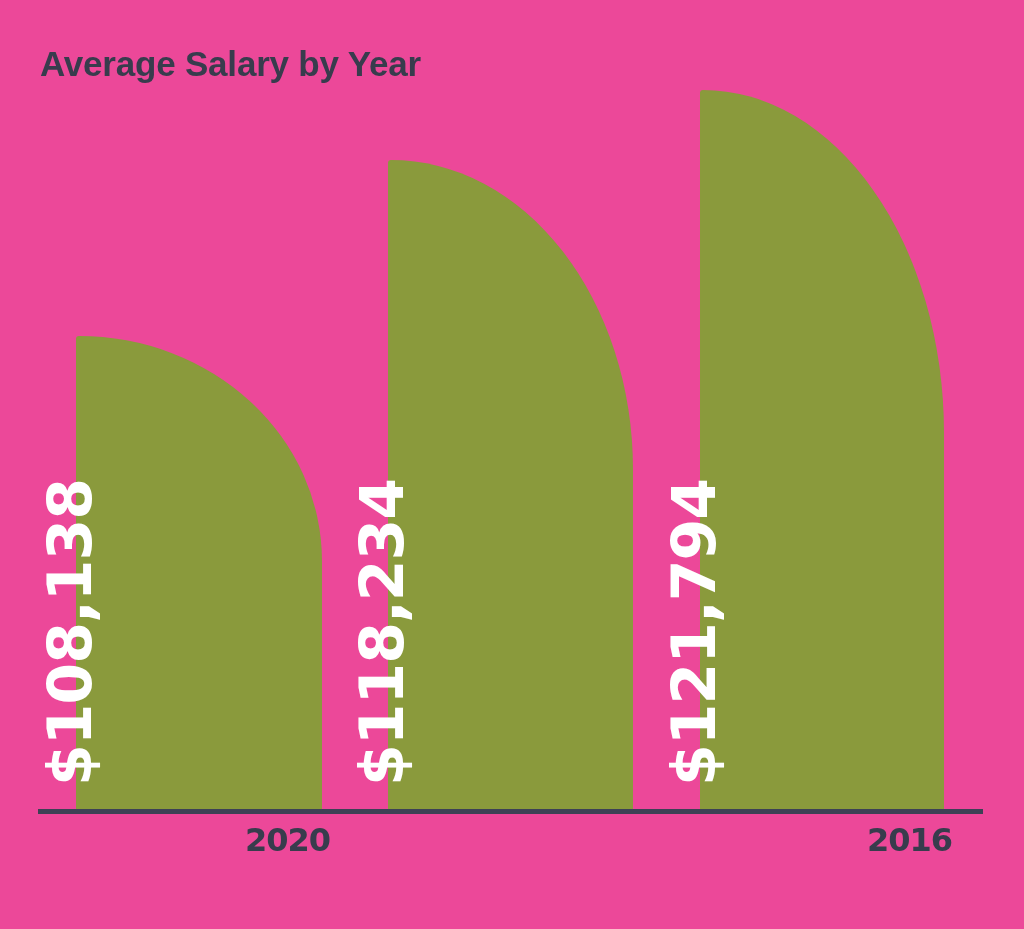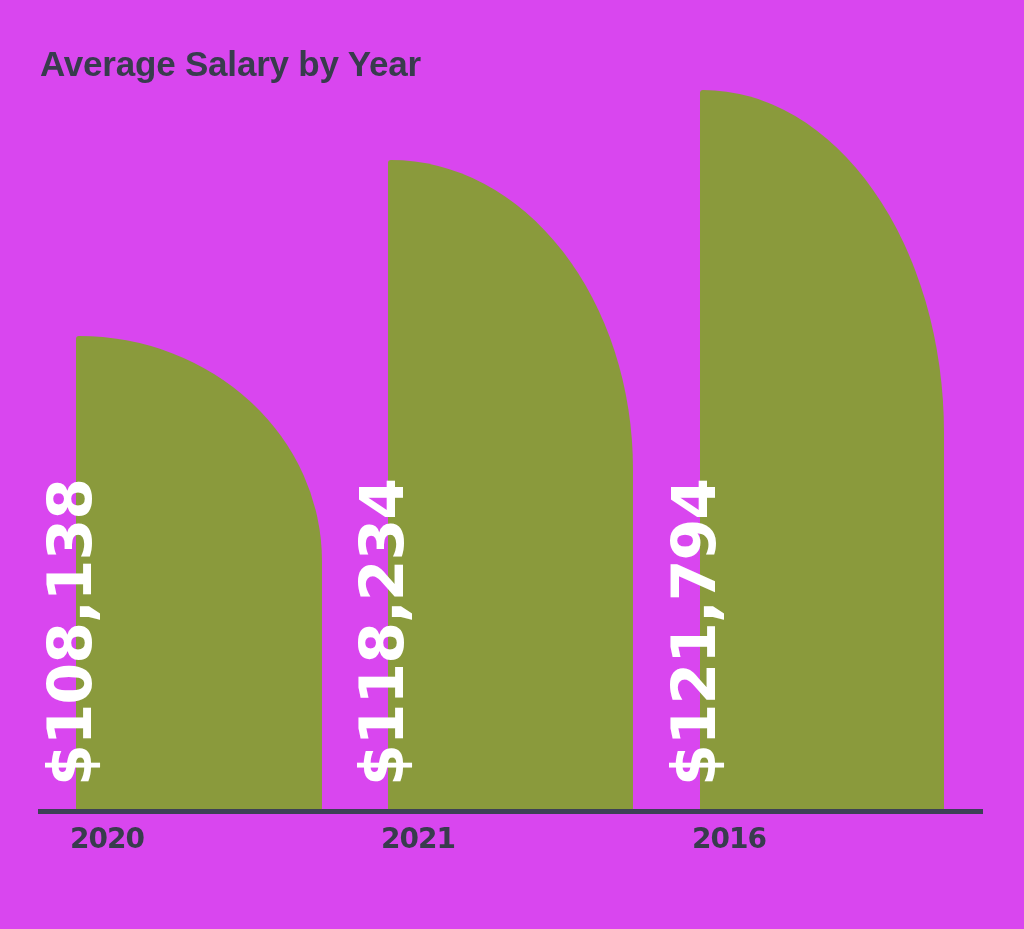--- a/index.html
+++ b/index.html
@@ -93,32 +93,32 @@
     transform-origin: left bottom;
     transform: rotate(-90deg);
     line-height: 1;
   }
 
   
   .x-tick-label {
     position: absolute;
     top: 824px;
     font-family: "DejaVu Sans", sans-serif;
-    font-size: 28px;
+    font-size: 32px;
     font-weight: bold;
     letter-spacing: -1px;
     color: #383c4d;
-    text-align: left;
+    text-align: right;
     line-height: 1.05;
   }
 </style>
 </head>
 <body style="background: rgb(239, 236, 231);">
 
-<div id="chart-root" style="background: #d946ef;">
+<div id="chart-root" style="background: #ec4899;">
 
   <div id="chart-title" style="color: rgb(56, 60, 77);">Average Salary by Year</div>
 
   <div id="plot-area">
 
     <div class="bar-group" id="bar-group-0" style="left: 76px; top: 336px; width: 246px; height: 476px;">
       <div class="bar-shape" style="background: rgb(138, 154, 60); border-top-right-radius: 246px 228px;"></div>
       <div class="bar-value-label">
         <span class="bar-value-text" id="bar-value-0" style="color: rgb(255, 255, 255); left: 24px; bottom: 26px;">$108,138</span>
       </div>
@@ -134,17 +134,16 @@
     <div class="bar-group" id="bar-group-2" style="left: 700px; top: 90px; width: 244px; height: 722px;">
       <div class="bar-shape" style="background: rgb(138, 154, 60); border-top-right-radius: 244px 347px;"></div>
       <div class="bar-value-label">
         <span class="bar-value-text" id="bar-value-2" style="color: rgb(255, 255, 255); left: 24px; bottom: 26px;">$121,794</span>
       </div>
     </div>
 
     <div id="x-axis-line" style="left: 38px; top: 809px; width: 945px; height: 5px; background: rgb(61, 65, 85);"></div>
 
     <div class="x-tick-label" id="x-tick-0" style="left: 70px; width: 260px; color: rgb(56, 60, 77);">2020</div>
-    <div class="x-tick-label" id="x-tick-1" style="left: 381px; width: 260px; color: rgb(56, 60, 77);">2021</div>
     <div class="x-tick-label" id="x-tick-2" style="left: 692px; width: 260px; color: rgb(56, 60, 77);">2016</div>
 
   </div>
 </div>
 
 </body></html>

